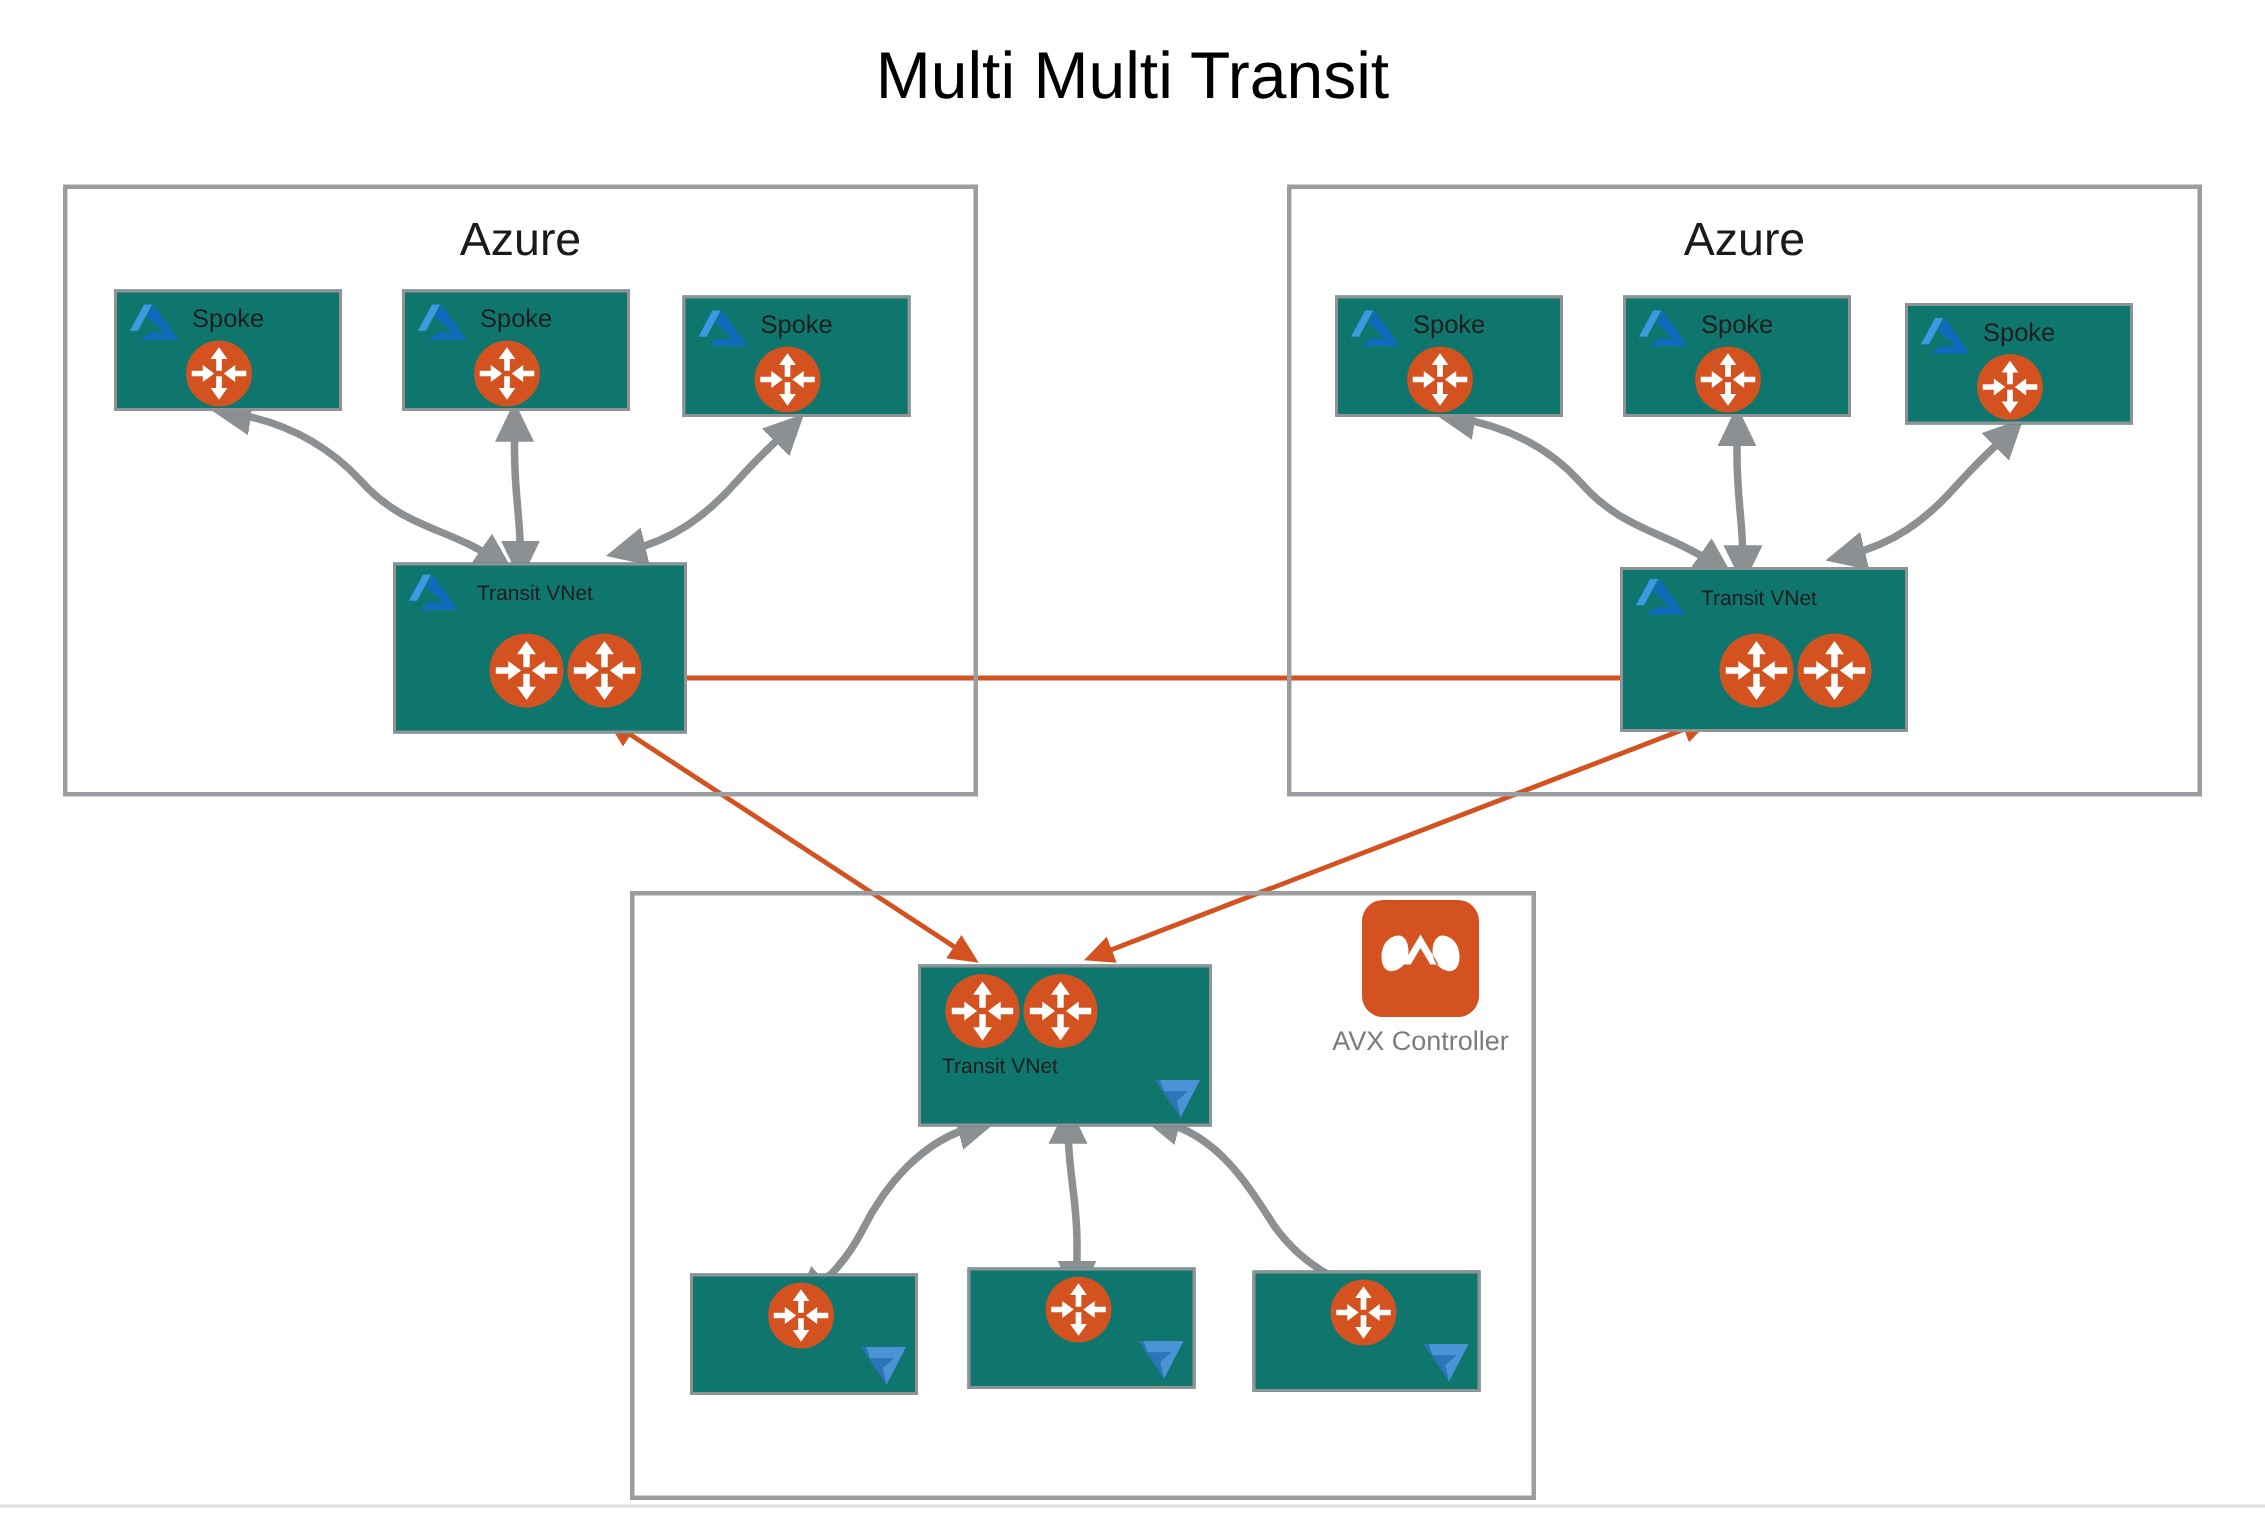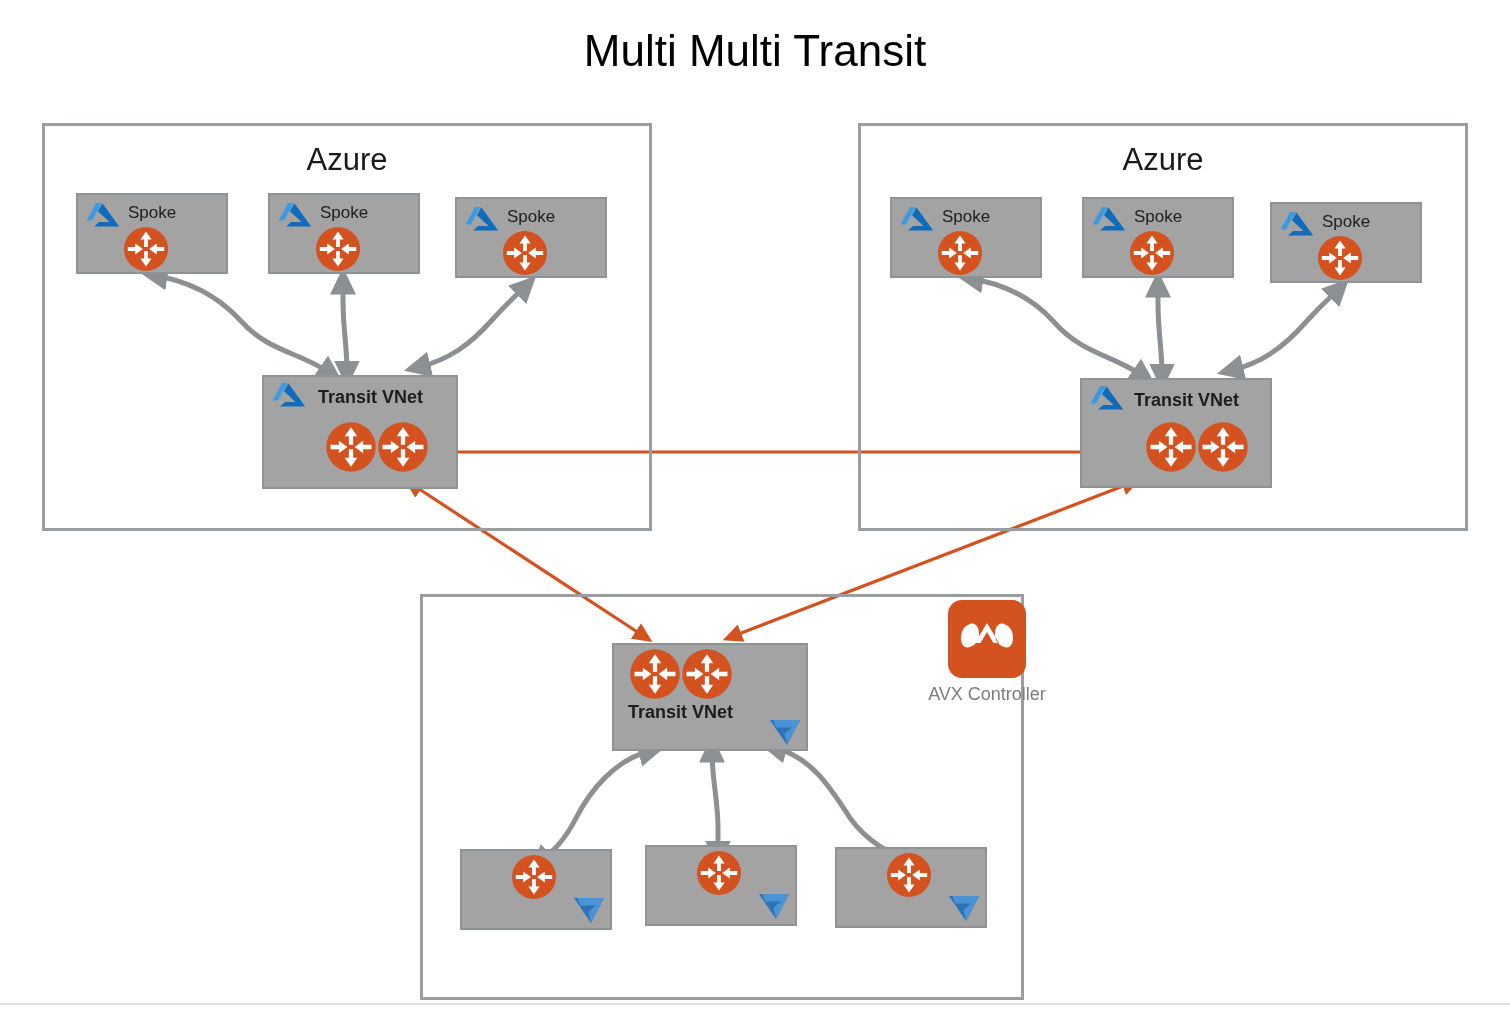--- a/index.html
+++ b/index.html
@@ -48,35 +48,35 @@
     width: 100%;
     text-align: center;
     font-size: 31px;
     color: #1a1a1a;
     font-weight: 400;
   }
   
   .node {
     position: absolute;
     border: 2.5px solid #8f9396;
-    background: #a3a3a3;
+    background: #0f766e;
     box-sizing: border-box;
   }
   .node-label {
     position: absolute;
     font-size: 17px;
     color: #1d1d1d;
     white-space: nowrap;
   }
   .node-label.spoke {
     font-weight: 400;
   }
   .node-label.transit {
-    font-weight: 700;
-    font-size: 18px;
+    font-weight: 400;
+    font-size: 14px;
   }
   
   .icon {
     position: absolute;
     line-height: 0;
   }
   .icon svg { display: block; }
 
   
   .avx-wrap {
@@ -329,21 +329,21 @@
       <path d="M24 41.5 L18.4 33.6 L22.1 33.6 L22.1 25.9 L25.9 25.9 L25.9 33.6 L29.6 33.6 Z" fill="#fff"></path>
       <path d="M20.8 24 L13.2 29.6 L13.2 25.9 L5.8 25.9 L5.8 22.1 L13.2 22.1 L13.2 18.4 Z" fill="#fff"></path>
       <path d="M27.2 24 L34.8 18.4 L34.8 22.1 L42.2 22.1 L42.2 25.9 L34.8 25.9 L34.8 29.6 Z" fill="#fff"></path>
     </svg>
   </span>
 </div>
 
 <div class="region" style="left:420px; top:594px; width:604px; height:406px;">
 </div>
 
-<div class="avx-wrap" style="left:948px; top:600px;text-align:right;">
+<div class="avx-wrap" style="left:908px; top:600px;text-align:right;">
   <div class="avx-tile">
     <svg width="78" height="78" viewBox="0 0 78 78">
       <path d="M22 24 C28 22 31 28 31 34 C31 40 28 45 22 47 C16 49 13 44 13 38 C13 31 16 26 22 24 Z
                M56 24 C50 22 47 28 47 34 C47 40 50 45 56 47 C62 49 65 44 65 38 C65 31 62 26 56 24 Z
                M39 23 L51 43 L45.5 43 L39 32 L32.5 43 L27 43 Z" fill="#ffffff"></path>
       <path d="M30 26 C34 30 36 36 36 42 C36 46 34 48 31 47 C27.5 45.8 26 41 26 36.5 C26 31.5 27 27.5 30 26 Z" fill="#d4521f" opacity="0"></path>
     </svg>
   </div>
   <div class="avx-caption">AVX Controller</div>
 </div>

